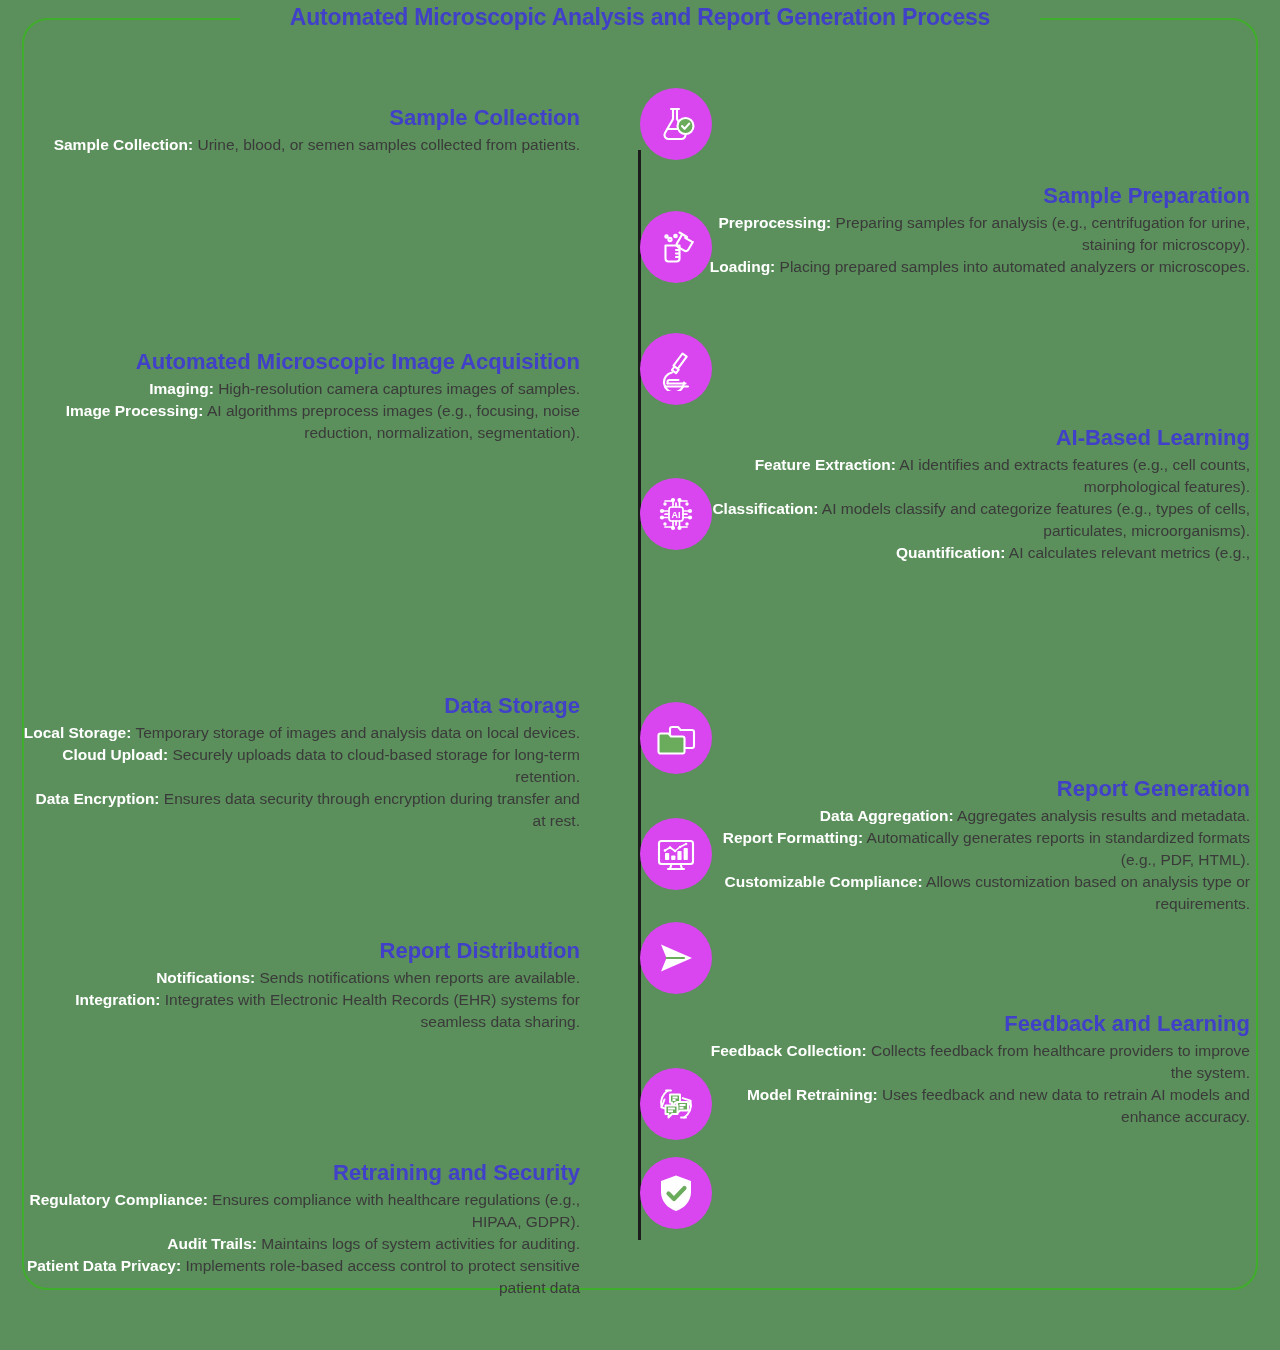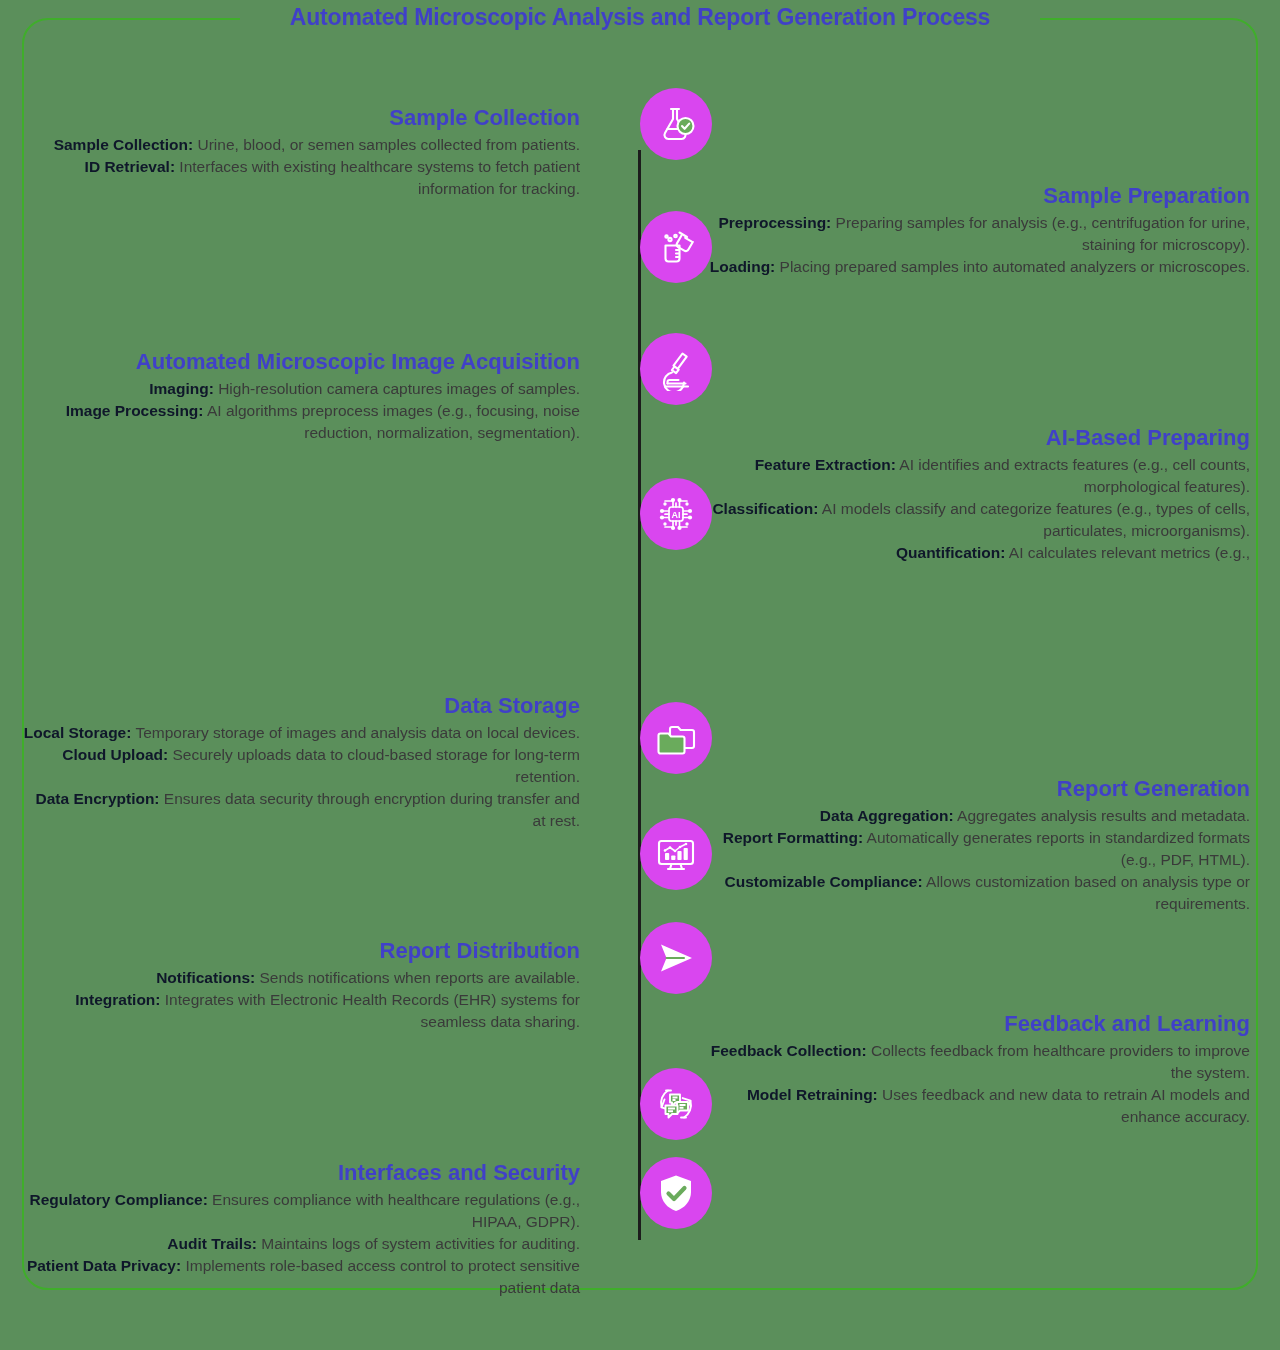--- a/index.html
+++ b/index.html
@@ -88,21 +88,21 @@
     font-weight: bold;
     color: #4040c8;
     line-height: 1.28;
     margin-bottom: 2px;
   }
   .block .body {
     font-size: 15.5px;
     color: #3a3a3a;
     line-height: 1.42;
   }
-  .block .body .t { font-weight: bold; color: #0f172a; }
+  .block .body .t { font-weight: bold; color: #ffffff; }
   .block .body p { margin: 0; }
 </style>
 </head>
 <body>
 
 <div id="root">
 
   <div class="frame"></div>
   <div class="frame-gap"></div>
 
@@ -263,39 +263,38 @@
       </g>
           </svg>
         </span>
       </div>
     </div>
   <div id="blocks">
       <div class="block left" style="top: 60px;">
         <div class="head">Sample Collection</div>
         <div class="body">
           <p><span class="t">Sample Collection:</span><span> Urine, blood, or semen samples collected from patients.</span></p>
-          <p><span class="t">ID Retrieval:</span><span> Interfaces with existing healthcare systems to fetch patient information for tracking.</span></p>
         </div>
       </div>
       <div class="block right" style="top: 182px;">
         <div class="head">Sample Preparation</div>
         <div class="body">
           <p><span class="t">Preprocessing:</span><span> Preparing samples for analysis (e.g., centrifugation for urine, staining for microscopy).</span></p>
           <p><span class="t">Loading:</span><span> Placing prepared samples into automated analyzers or microscopes.</span></p>
         </div>
       </div>
       <div class="block left" style="top: 304px;">
         <div class="head">Automated Microscopic Image Acquisition</div>
         <div class="body">
           <p><span class="t">Imaging:</span><span> High-resolution camera captures images of samples.</span></p>
           <p><span class="t">Image Processing:</span><span> AI algorithms preprocess images (e.g., focusing, noise reduction, normalization, segmentation).</span></p>
         </div>
       </div>
       <div class="block right" style="top: 424px;">
-        <div class="head">AI-Based Preparing</div>
+        <div class="head">AI-Based Learning</div>
         <div class="body">
           <p><span class="t">Feature Extraction:</span><span> AI identifies and extracts features (e.g., cell counts, morphological features).</span></p>
           <p><span class="t">Classification:</span><span> AI models classify and categorize features (e.g., types of cells, particulates, microorganisms).</span></p>
           <p><span class="t">Quantification:</span><span> AI calculates relevant metrics (e.g.,</span></p>
         </div>
       </div>
       <div class="block left" style="top: 648px;">
         <div class="head">Data Storage</div>
         <div class="body">
           <p><span class="t">Local Storage:</span><span> Temporary storage of images and analysis data on local devices.</span></p>
@@ -319,21 +318,21 @@
         </div>
       </div>
       <div class="block right" style="top: 1010px;">
         <div class="head">Feedback and Learning</div>
         <div class="body">
           <p><span class="t">Feedback Collection:</span><span> Collects feedback from healthcare providers to improve the system.</span></p>
           <p><span class="t">Model Retraining:</span><span> Uses feedback and new data to retrain AI models and enhance accuracy.</span></p>
         </div>
       </div>
       <div class="block left" style="top: 1115px;">
-        <div class="head">Interfaces and Security</div>
+        <div class="head">Retraining and Security</div>
         <div class="body">
           <p><span class="t">Regulatory Compliance:</span><span> Ensures compliance with healthcare regulations (e.g., HIPAA, GDPR).</span></p>
           <p><span class="t">Audit Trails:</span><span> Maintains logs of system activities for auditing.</span></p>
           <p><span class="t">Patient Data Privacy:</span><span> Implements role-based access control to protect sensitive patient data</span></p>
         </div>
       </div>
     </div>
 
 </div>
 

